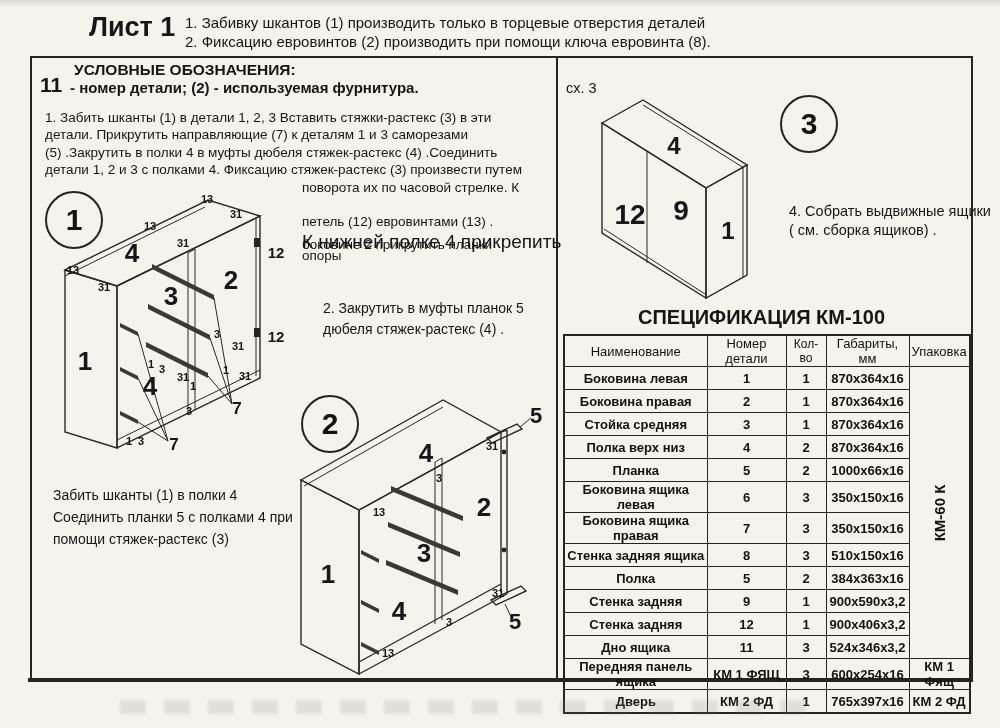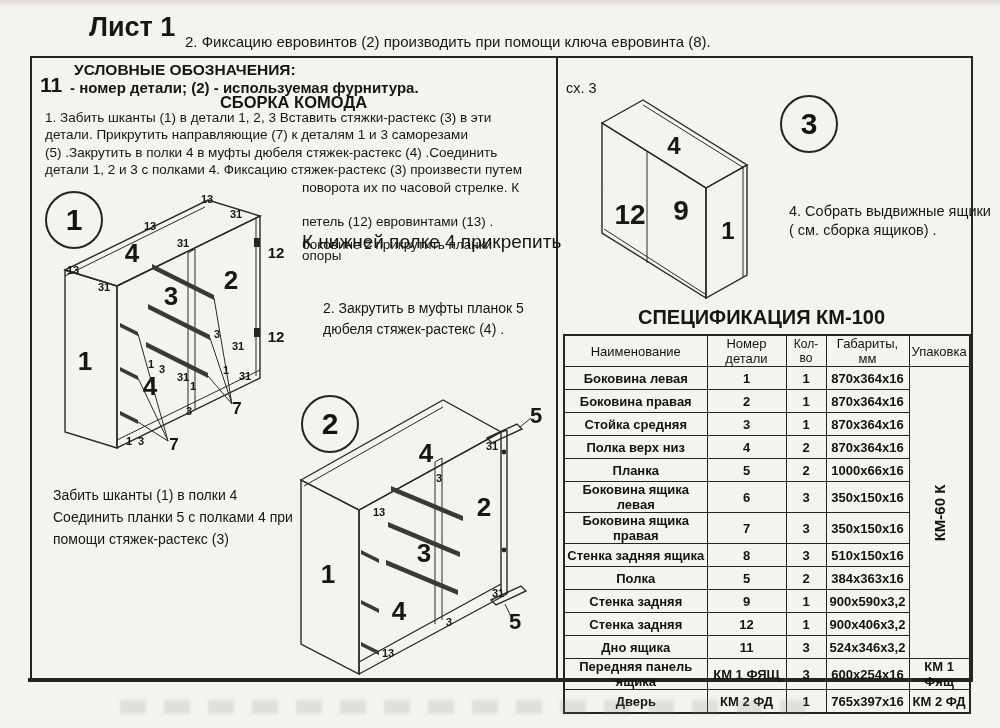--- a/index.html
+++ b/index.html
@@ -34,32 +34,32 @@
   .topshade{position:absolute;left:0;top:0;width:100%;height:7px;
             background:linear-gradient(#c9c6c0,rgba(201,198,192,0));opacity:.55;}
 </style>
 </head>
 <body>
 
 <div class="page">
   <div class="topshade"></div>
 
   <div class="t b" style="left:45px;top:12px;font-size:27px;margin-left:44px;">Лист 1</div>
+  <div class="t" style="left:185px;top:14px;font-size:15px;">1. Забивку шкантов (1) производить только в торцевые отверстия деталей</div>
   <div class="t" style="left:185px;top:33px;font-size:15px;">2. Фиксацию евровинтов (2) производить при помощи ключа евровинта (8).</div>
 
   <div class="hline" style="left:30px;top:56px;width:941px;height:2px;"></div>
   <div class="vline" style="left:30px;top:56px;width:2px;height:625px;"></div>
   <div class="vline" style="left:556px;top:56px;width:2px;height:625px;"></div>
   <div class="vline" style="left:971px;top:56px;width:2px;height:625px;"></div>
   <div class="hline" style="left:28px;top:678px;width:945px;height:4px;"></div>
 
   <div class="t b" style="left:74px;top:61px;font-size:15.5px;">УСЛОВНЫЕ ОБОЗНАЧЕНИЯ:</div>
   <div class="t b" style="left:40px;top:73px;font-size:21px;">11</div>
   <div class="t b" style="left:70px;top:79px;font-size:15px;">- номер детали;  (2) - используемая фурнитура.</div>
-  <div class="t b" style="left:30px;top:93px;width:527px;text-align:center;font-size:16.5px;">СБОРКА КОМОДА</div>
 
   <div class="t" style="left:45px;top:110px;font-size:13.5px;">1. Забить шканты (1) в детали 1, 2, 3 Вставить стяжки-растекс (3) в эти</div>
   <div class="t" style="left:45px;top:127px;font-size:13.5px;">детали. Прикрутить направляющие (7) к деталям 1 и 3 саморезами</div>
   <div class="t" style="left:45px;top:145px;font-size:13.5px;">(5) .Закрутить в полки 4 в муфты дюбеля стяжек-растекс (4) .Соединить</div>
   <div class="t" style="left:45px;top:162px;font-size:13.5px;">детали 1, 2 и 3 с полками 4. Фиксацию стяжек-растекс (3) произвести путем</div>
 
   <div class="t" style="left:302px;top:180px;font-size:13.5px;">поворота их по часовой стрелке. К</div>
   <div class="t" style="left:302px;top:197px;font-size:13.5px;margin-top:40px;">боковине 2 прикрутить планки</div>
   <div class="t" style="left:302px;top:214px;font-size:13.5px;">петель (12) евровинтами (13) .</div>
   <div class="t" style="left:302px;top:231px;font-size:19px;">К нижней полке 4 прикрепить</div>

